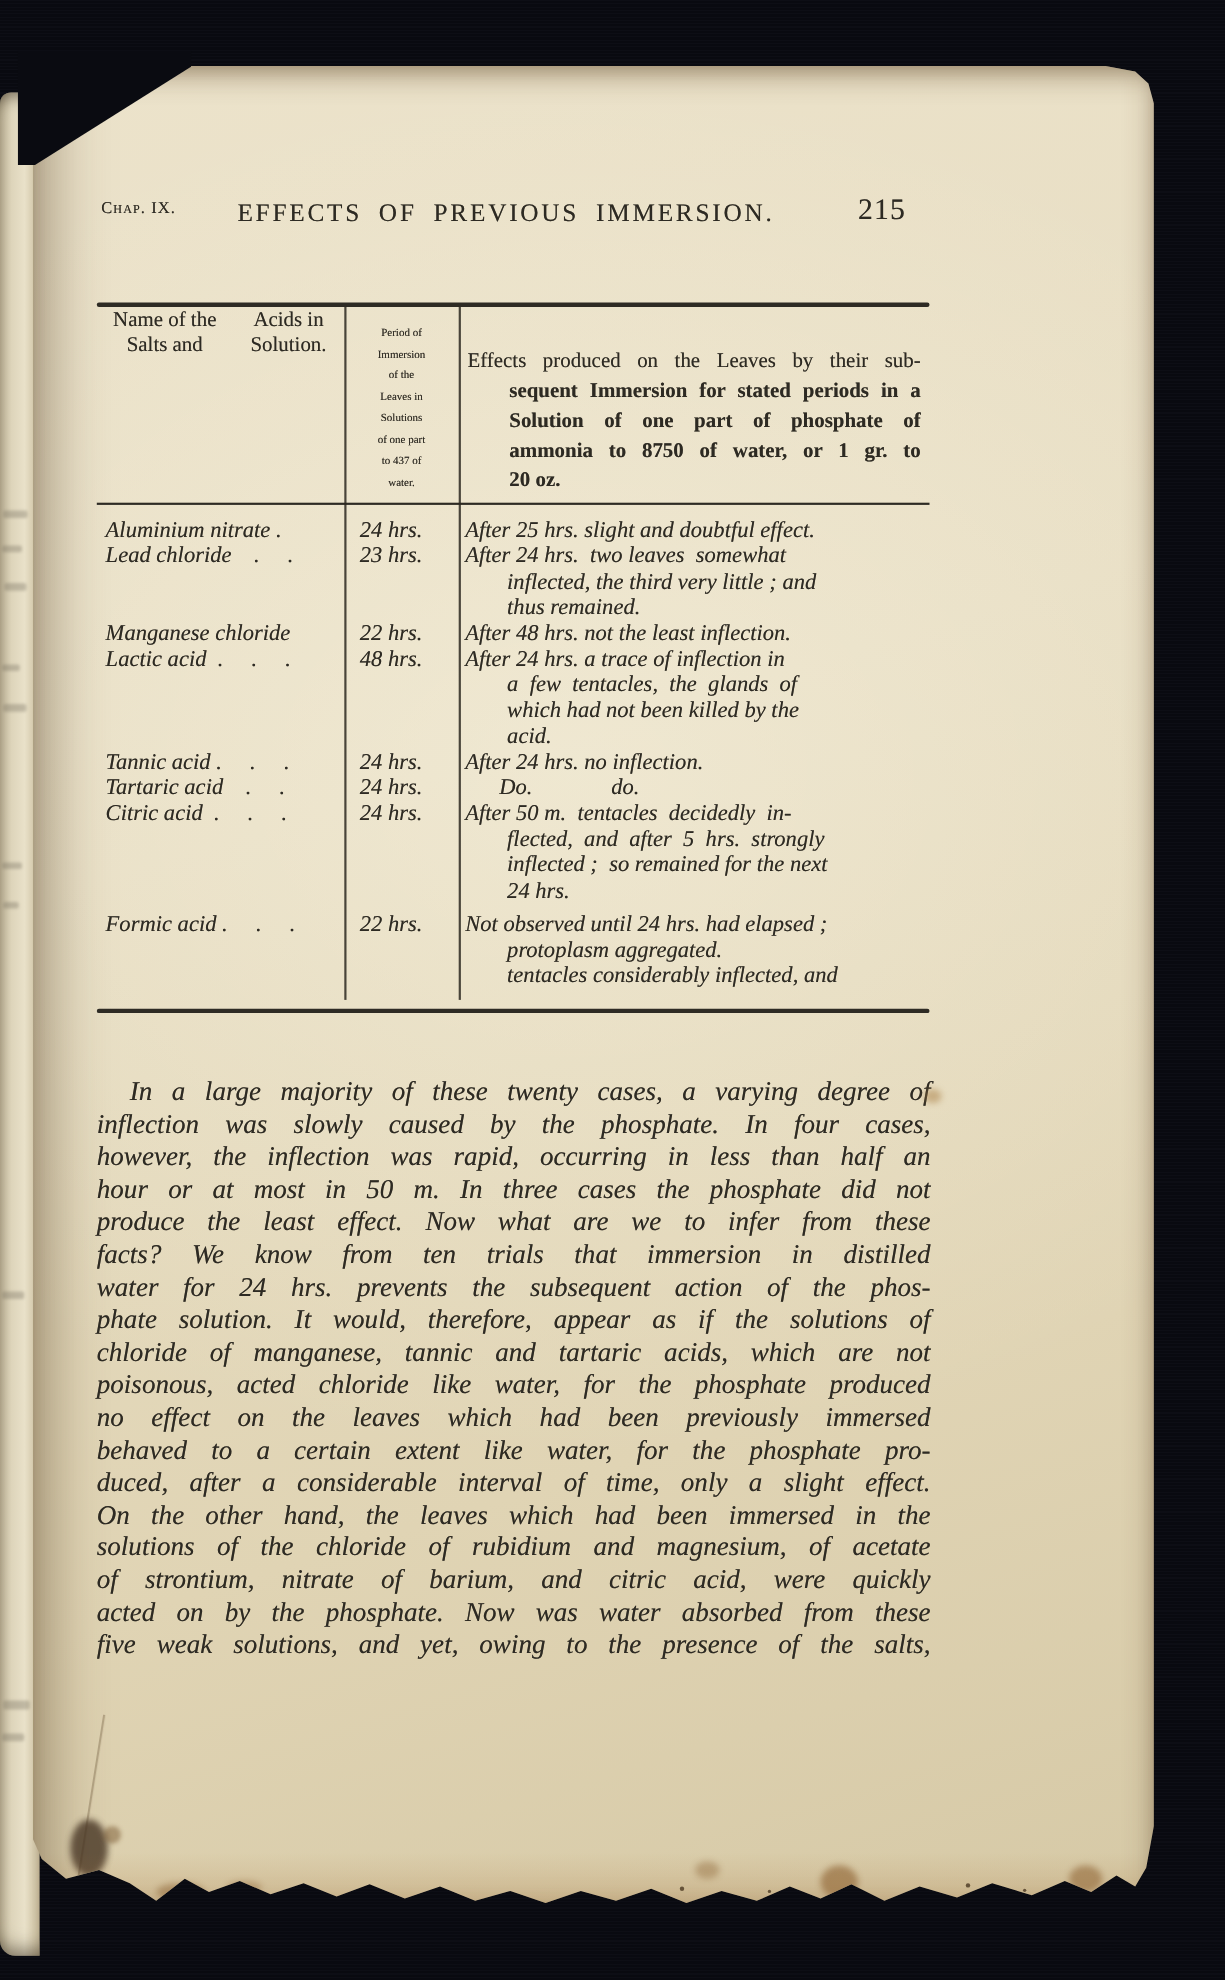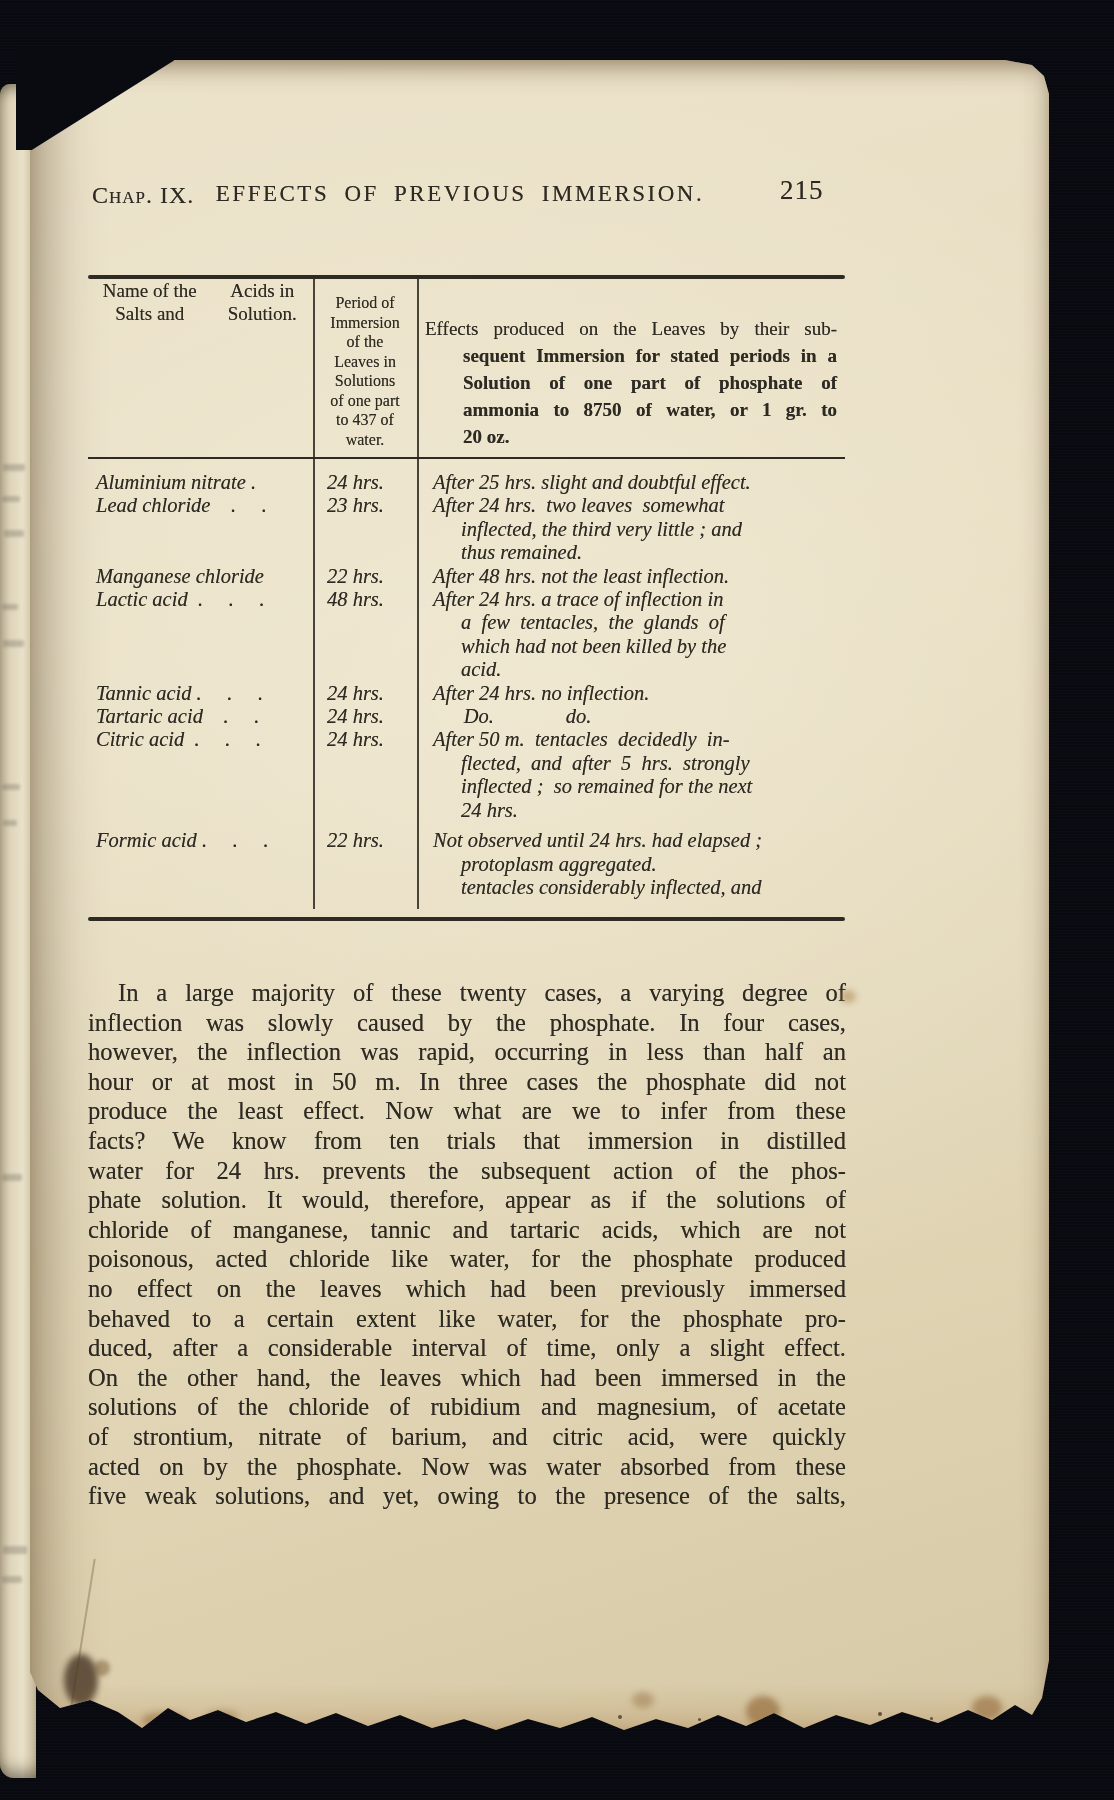--- a/index.html
+++ b/index.html
@@ -49,48 +49,48 @@
   .cloth-corner{ 
     position:absolute;left:16px;top:46px;width:158px;height:104px;
     background:#0a0b11;
     clip-path:polygon(0 0,100% 0,100% 14%,10% 100%,0 100%);
     filter:blur(.4px);
   }
   .crease{position:absolute;width:2px;background:rgba(115,95,65,.4);filter:blur(.6px);}
   .stain{position:absolute;border-radius:50%;pointer-events:none;}
   
   .running-head{position:absolute;left:0;top:112px;width:100%;height:44px;}
-  .chap{position:absolute;left:62px;top:10px;font-size:24px;font-variant-caps:small-caps;letter-spacing:1px;}
+  .chap{position:absolute;left:62px;top:10px;font-size:15px;font-variant-caps:small-caps;letter-spacing:1px;}
   .rtitle{position:absolute;left:105px;top:9px;width:650px;text-align:center;font-size:23px;letter-spacing:2.5px;word-spacing:7px;}
   .pagenum{position:absolute;left:750px;top:3px;font-size:27px;letter-spacing:1px;}
   
   .dtable{position:absolute;left:58px;top:215px;width:757px;}
   .rule-top{height:4px;background:#2e2b24;border-radius:2px;}
   .rule-bottom{height:4px;background:#2e2b24;border-radius:2px;}
   .thead{display:grid;grid-template-columns:225px 104px 428px;height:178px;border-bottom:2px solid #2e2b24;}
   .th1{display:flex;flex-direction:row;justify-content:center;text-align:center;font-size:19px;line-height:23px;}
-  .th2{padding-top:14px;text-align:center;font-size:16px;line-height:19.5px;}
+  .th2{padding-top:14px;text-align:center;font-size:10px;line-height:19.5px;}
   .th3{padding:36px 8px 0 8px;font-size:19px;line-height:27px;}
   .th3 .hline{text-align:justify;text-align-last:justify;}
   .th3 .hline.cont{padding-left:38px;font-weight:bold;}
   .th3 .hline:last-child{text-align-last:left;}
   .vrule{position:absolute;width:2px;background:rgba(44,40,32,.85);top:4px;}
   .vrule.v1{left:225px;height:630px;}
   .vrule.v2{left:329px;height:630px;}
   .tbody{padding:12px 0 18px 0;}
   .trow{display:grid;grid-template-columns:225px 104px 428px;font-style:italic;}
   .trow:last-child{margin-top:7px;}
   .cell{font-size:20.5px;line-height:23.4px;white-space:pre-wrap;}
   .cell.name{padding-left:8px;}
   .cell.period{padding-left:14px;}
   .cell.effect .eline{font-size:20.5px;line-height:23.4px;white-space:pre-wrap;}
-  .cell.effect .first{padding-left:16px;}
+  .cell.effect .first{padding-left:6px;}
   .cell.effect .cont{padding-left:44px;}
   
-  .para{position:absolute;left:58px;top:918px;width:758px;}
+  .para{position:absolute;left:58px;top:918px;width:758px;font-style:italic;}
   .para .pline{font-size:24.6px;line-height:29.6px;height:29.6px;text-align:justify;text-align-last:justify;overflow:visible;}
   .para .pline.first{padding-left:30px;}
   
   .chap,.rtitle,.pagenum,.dtable,.para{text-shadow:0 0 .45px rgba(45,40,30,.55);}
 </style>
 </head>
 <body>
 
 <div class="facing-edge">
   <div class="smudge" style="left:3px;top:380px;width:22px;height:7px;"></div>

